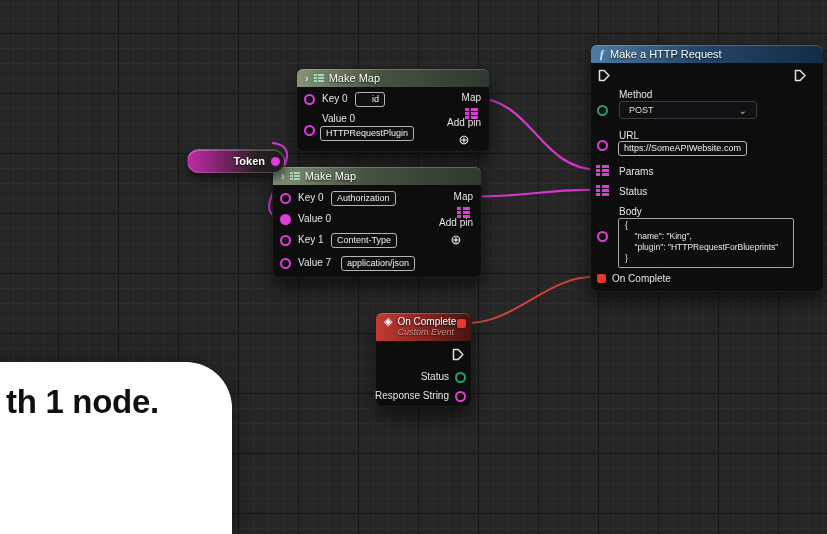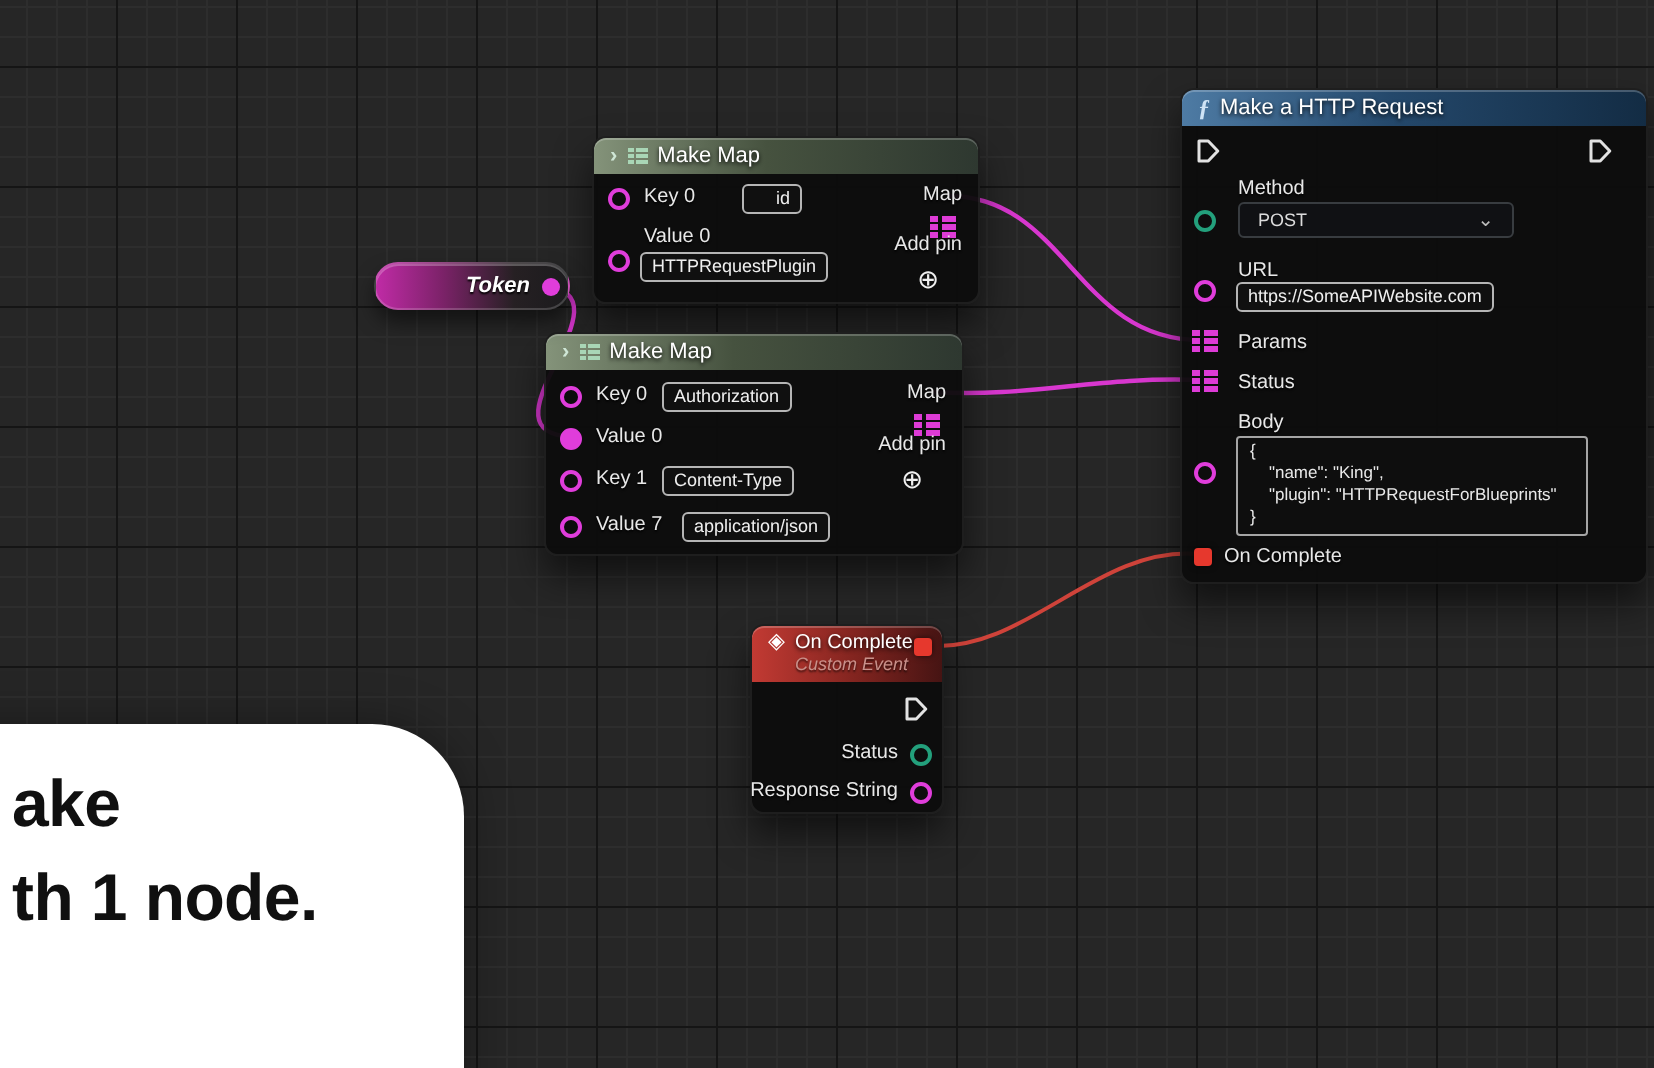--- a/index.html
+++ b/index.html
@@ -59,26 +59,25 @@
   }
   .dd-chev{color:#bdbdbd;font-size:10px;}
   .bodybox{
     position:absolute;border:1px solid #a5a5a5;border-radius:2px;color:#e9e9e9;
     font-size:8.5px;line-height:11px;white-space:pre;padding:1px 6px;background:rgba(18,18,18,.4);
   }
   .rightrow{position:absolute;display:flex;align-items:center;gap:5px;flex-direction:column;}
   .addplus{color:#f0f0f0;font-size:13px;line-height:13px;}
   .execpin{position:absolute;}
   .token-pill{
-    position:absolute;z-index:2;left:187px;top:131px;width:98px;height:24px;border-radius:12px;
+    position:absolute;z-index:2;left:187px;top:149px;width:98px;height:24px;border-radius:12px;
     background:linear-gradient(90deg,#c02ba6 0%,#7b2268 35%,#262023 72%,#1b1b1d 100%);
     border:1px solid rgba(255,255,255,0.18);box-sizing:border-box;
     display:flex;align-items:center;justify-content:flex-end;gap:6px;padding-right:4px;
     box-shadow:0 6px 10px rgba(0,0,0,.5), inset 0 1px 0 rgba(255,255,255,.25);
-    font-style:italic;
   }
   .token-pill .tlabel{font-size:11px;font-weight:bold;color:#fff;text-shadow:0 1px 1px #000;}
   .token-pin{width:9px;height:9px;border-radius:50%;background:#e03ddb;}
   .caption-card{
     position:absolute;z-index:3;left:-34px;top:362px;width:266px;height:220px;
     background:#ffffff;border-radius:0 46px 0 0;box-shadow:0 0 24px rgba(0,0,0,.35);
   }
   .caption-text{
     position:absolute;left:40px;top:16px;font-size:33px;font-weight:bold;color:#101010;
     line-height:47px;letter-spacing:-0.3px;white-space:nowrap;
@@ -97,21 +96,21 @@
   </svg>
 
   <div class="node" style="left:296px;top:68px;width:192px;height:82px;">
     <div class="node-header hdr-green">
       <span class="hicon-chev">›</span>
       <span class="map-grid hdrclr"></span>
       <span class="ntitle">Make Map</span>
     </div>
     <span class="pin" style="left:7px;top:25px;"></span>
     <span class="lbl" style="left:25px;top:24px;">Key 0</span>
-    <span class="inbox" style="left:74px;top:23px;padding-left:16px;">id</span>
+    <span class="inbox" style="left:58px;top:23px;padding-left:16px;">id</span>
     <span class="lbl" style="left:25px;top:44px;">Value 0</span>
     <span class="pin" style="left:7px;top:56px;"></span>
     <span class="inbox" style="left:23px;top:57px;">HTTPRequestPlugin</span>
     <div class="rightrow" style="right:8px;top:23px;">
       <span class="lbl" style="position:static;">Map</span>
       <span class="map-grid"></span>
     </div>
     <div class="rightrow" style="right:8px;top:48px;">
       <span class="lbl" style="position:static;">Add pin</span>
       <span class="addplus">⊕</span>
@@ -203,18 +202,17 @@
       <path d="M1.5 1.5 h4.6 l4.8 5 -4.8 5 h-4.6 z" fill="none" stroke="#e2e2e2" stroke-width="1.5" stroke-linejoin="round"></path>
     </svg>
     <span class="lbl" style="right:22px;top:58px;left:auto;">Status</span>
     <span class="pin teal" style="right:5px;top:59px;left:auto;"></span>
     <span class="lbl" style="right:22px;top:77px;left:auto;">Response String</span>
     <span class="pin" style="right:5px;top:78px;left:auto;"></span>
   </div>
 
   <div class="caption-card">
     <div class="caption-text">
-      <div>ake</div>
       <div>th 1 node.</div>
     </div>
   </div>
 
 </div>
 
 </body></html>

